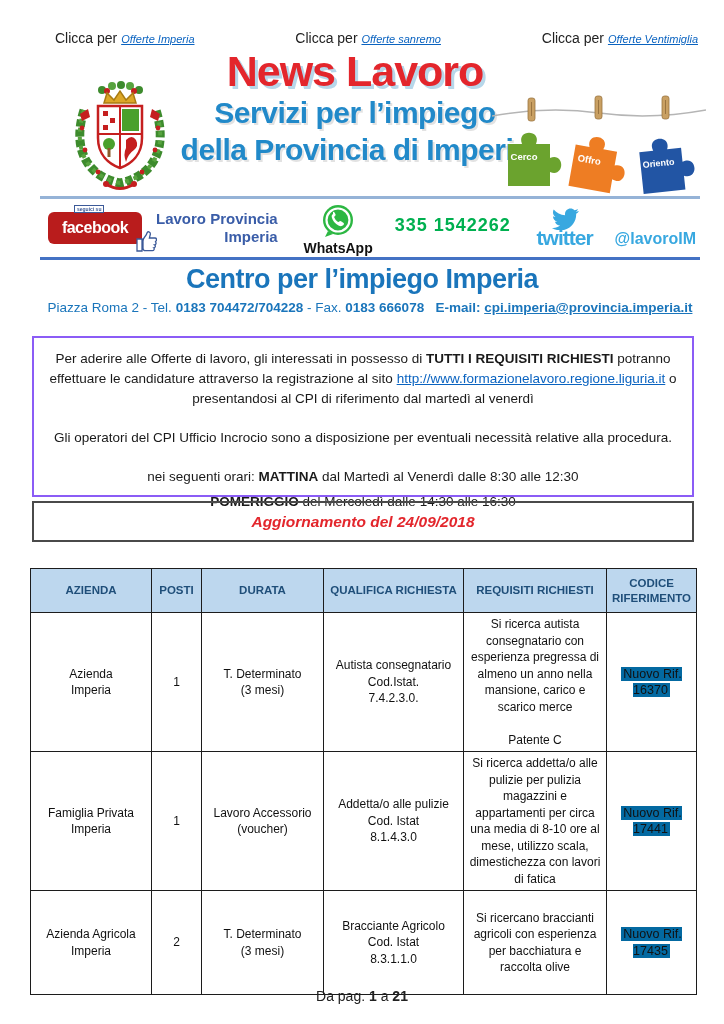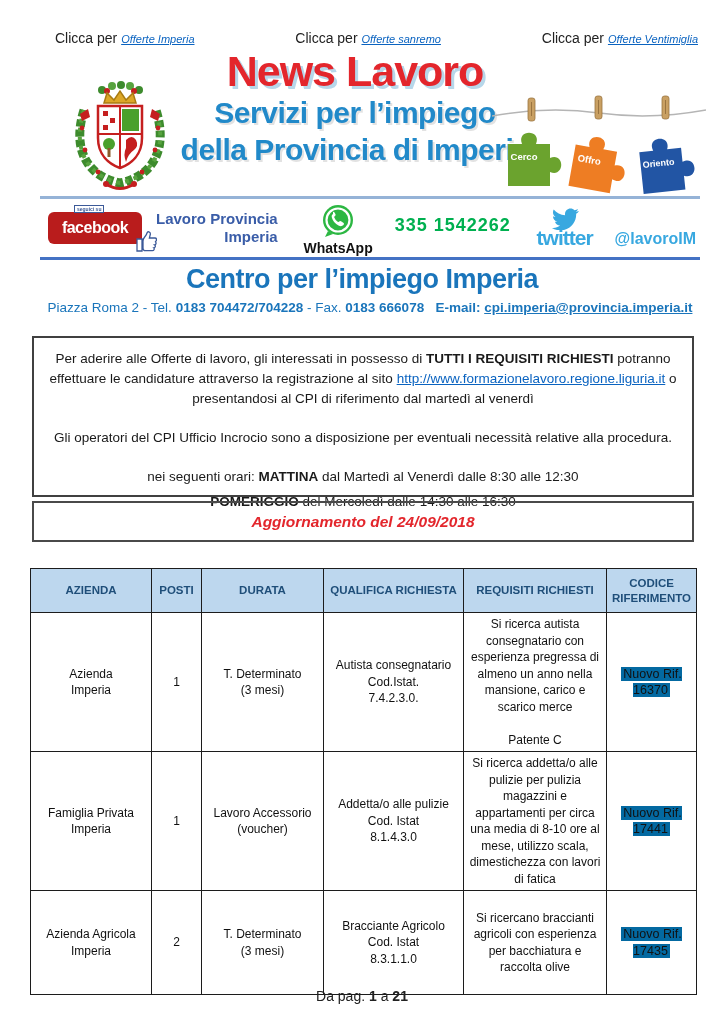--- a/index.html
+++ b/index.html
@@ -48,21 +48,21 @@
   .tw-handle { color:#38a8e0; font-weight:bold; font-size:16px; }
   
   .centro-title { position:absolute; top:264px; left:0; width:100%; text-align:center;
     font-size:27px; font-weight:bold; color:#1a75bb; letter-spacing:-0.5px; }
   .centro-address { position:absolute; top:300px; left:8px; width:100%; text-align:center;
     font-size:13.5px; color:#1a75bb; }
   .centro-address b { font-weight:bold; }
   .centro-address a { color:#1a75bb; font-weight:bold; text-decoration:underline; cursor:pointer; }
   
   .info-box { position:absolute; top:336px; left:32px; width:662px; height:161px;
-    border:2px solid #404040; padding:11px 14px; text-align:center;
+    border:2px solid #8b5cf6; padding:11px 14px; text-align:center;
     font-size:13.5px; line-height:20px; color:#1a1a1a; }
   .info-box a { color:#0a63c0; text-decoration:underline; cursor:pointer; }
   .info-p2 { margin-top:19px; }
   .info-p3 { margin-top:19px; }
   .info-p4 { margin-top:5px; }
   .update-box { position:absolute; top:501px; left:32px; width:662px; height:41px;
     border:2px solid #4a4a4a; display:flex; align-items:center; justify-content:center; }
   .update-text { color:#e3262c; font-weight:bold; font-style:italic; font-size:15.5px; }
   
   .jobs-table { position:absolute; top:568px; left:30px; border-collapse:collapse; }

